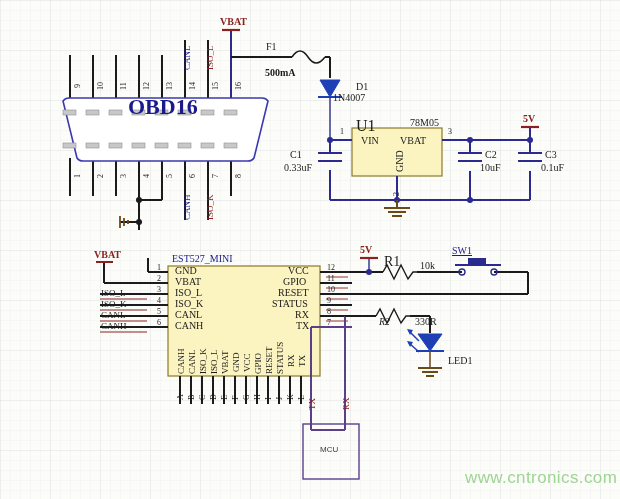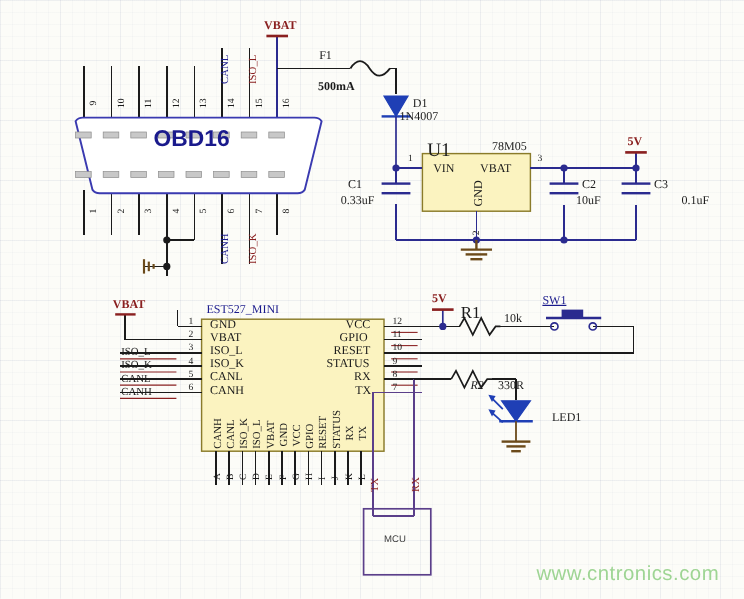--- a/index.html
+++ b/index.html
@@ -21,21 +21,21 @@
   }
   svg{position:absolute;left:0;top:0;}
   .lbl{position:absolute;white-space:nowrap;line-height:1;}
   .nv{color:#1a1a8c;}
   .bk{color:#1b1b1b;}
   .rd{color:#8a2020;}
   .pn{color:#1b1b1b;font-size:8px;}
   .vert{transform-origin:left top;}
   .wm{
     position:absolute;color:#9ad38f;font-family:"Liberation Sans",sans-serif;
-    font-size:17px;letter-spacing:0.4px;opacity:.95;
+    font-size:17px;letter-spacing:0.4px;opacity:.95;margin-left:18px;
   }
 </style>
 </head>
 <body>
 
 <div id="sheet">
 
   <svg width="620" height="499">
     <g stroke="#1b1b1b" stroke-width="1.4" fill="none" shape-rendering="crispEdges">
 
@@ -266,21 +266,21 @@
 
     <g stroke="#6b4a1a" stroke-width="1.8">
       <line x1="120" y1="216" x2="120" y2="228"></line>
       <line x1="124" y1="218" x2="124" y2="226"></line>
       <line x1="128" y1="220" x2="128" y2="224"></line>
     </g>
     <circle cx="139" cy="200" r="3" fill="#1b1b1b"></circle>
     <circle cx="139" cy="222" r="3" fill="#1b1b1b"></circle>
   </svg>
 
-  <div class="lbl nv" style="left:128px;top:107px;font-family:Liberation Sans, sans-serif;font-weight:bold;font-size:19px;">OBD16</div>
+  <div class="lbl nv" style="left:128px;top:96px;font-family:Liberation Serif, serif;font-weight:bold;font-size:22px;">OBD16</div>
 
   <div class="lbl pn vert" style="left:74px;top:88px;transform:rotate(-90deg);">9</div>
   <div class="lbl pn vert" style="left:97px;top:90px;transform:rotate(-90deg);">10</div>
   <div class="lbl pn vert" style="left:120px;top:90px;transform:rotate(-90deg);">11</div>
   <div class="lbl pn vert" style="left:143px;top:90px;transform:rotate(-90deg);">12</div>
   <div class="lbl pn vert" style="left:166px;top:90px;transform:rotate(-90deg);">13</div>
   <div class="lbl pn vert" style="left:189px;top:90px;transform:rotate(-90deg);">14</div>
   <div class="lbl pn vert" style="left:212px;top:90px;transform:rotate(-90deg);">15</div>
   <div class="lbl pn vert" style="left:235px;top:90px;transform:rotate(-90deg);">16</div>
 
@@ -296,39 +296,39 @@
   <div class="lbl pn vert" style="left:189px;top:178px;transform:rotate(-90deg);">6</div>
   <div class="lbl pn vert" style="left:212px;top:178px;transform:rotate(-90deg);">7</div>
   <div class="lbl pn vert" style="left:235px;top:178px;transform:rotate(-90deg);">8</div>
 
   <div class="lbl nv vert" style="left:183px;top:220px;transform:rotate(-90deg);font-size:9px;">CANH</div>
   <div class="lbl rd vert" style="left:206px;top:220px;transform:rotate(-90deg);font-size:9px;">ISO_K</div>
 
   <div class="lbl bk" style="left:266px;top:42px;font-size:10px;">F1</div>
   <div class="lbl bk" style="left:265px;top:68px;font-size:10px;font-weight:bold;">500mA</div>
 
-  <div class="lbl bk" style="left:344px;top:82px;font-size:10px;text-align:right;">D1</div>
+  <div class="lbl bk" style="left:356px;top:82px;font-size:10px;text-align:right;">D1</div>
   <div class="lbl bk" style="left:333px;top:93px;font-size:10px;">1N4007</div>
 
   <div class="lbl bk" style="left:290px;top:150px;font-size:10px;">C1</div>
   <div class="lbl bk" style="left:284px;top:163px;font-size:10px;">0.33uF</div>
 
   <div class="lbl bk" style="left:356px;top:118px;font-size:16px;">U1</div>
   <div class="lbl bk" style="left:410px;top:118px;font-size:10px;">78M05</div>
   <div class="lbl bk" style="left:361px;top:136px;font-size:10px;">VIN</div>
   <div class="lbl bk" style="left:400px;top:136px;font-size:10px;">VBAT</div>
   <div class="lbl bk vert" style="left:395px;top:172px;transform:rotate(-90deg);font-size:10px;">GND</div>
   <div class="lbl pn" style="left:340px;top:128px;">1</div>
   <div class="lbl pn" style="left:448px;top:128px;">3</div>
   <div class="lbl pn vert" style="left:393px;top:196px;transform:rotate(-90deg);">2</div>
 
   <div class="lbl bk" style="left:485px;top:150px;font-size:10px;">C2</div>
   <div class="lbl bk" style="left:480px;top:163px;font-size:10px;">10uF</div>
   <div class="lbl bk" style="left:545px;top:150px;font-size:10px;">C3</div>
-  <div class="lbl bk" style="left:541px;top:163px;font-size:10px;margin-left:27px;">0.1uF</div>
+  <div class="lbl bk" style="left:541px;top:163px;font-size:10px;">0.1uF</div>
   <div class="lbl rd" style="left:523px;top:114px;font-size:10px;font-weight:bold;">5V</div>
 
   <div class="lbl nv" style="left:172px;top:254px;font-size:10px;">EST527_MINI</div>
   <div class="lbl rd" style="left:94px;top:250px;font-size:10px;font-weight:bold;">VBAT</div>
 
   <div class="lbl pn" style="left:157px;top:264px;">1</div>
   <div class="lbl pn" style="left:157px;top:275px;">2</div>
   <div class="lbl pn" style="left:157px;top:286px;">3</div>
   <div class="lbl pn" style="left:157px;top:297px;">4</div>
   <div class="lbl pn" style="left:157px;top:308px;">5</div>
@@ -383,23 +383,23 @@
   <div class="lbl pn vert" style="left:254px;top:400px;transform:rotate(-90deg);">H</div>
   <div class="lbl pn vert" style="left:265px;top:400px;transform:rotate(-90deg);">I</div>
   <div class="lbl pn vert" style="left:276px;top:400px;transform:rotate(-90deg);">J</div>
   <div class="lbl pn vert" style="left:287px;top:400px;transform:rotate(-90deg);">K</div>
   <div class="lbl pn vert" style="left:298px;top:400px;transform:rotate(-90deg);">L</div>
 
   <div class="lbl rd" style="left:360px;top:245px;font-size:10px;font-weight:bold;">5V</div>
   <div class="lbl bk" style="left:384px;top:255px;font-size:14px;">R1</div>
   <div class="lbl bk" style="left:420px;top:261px;font-size:10px;">10k</div>
   <div class="lbl nv" style="left:452px;top:246px;font-size:10px;text-decoration:underline;">SW1</div>
-  <div class="lbl bk" style="left:392px;top:317px;font-size:10px;font-style:italic;">R2</div>
+  <div class="lbl bk" style="left:379px;top:317px;font-size:10px;font-style:italic;">R2</div>
   <div class="lbl bk" style="left:415px;top:317px;font-size:10px;">330R</div>
-  <div class="lbl bk" style="left:448px;top:344px;font-size:10px;margin-left:12px;">LED1</div>
+  <div class="lbl bk" style="left:448px;top:356px;font-size:10px;">LED1</div>
 
   <div class="lbl rd vert" style="left:308px;top:410px;transform:rotate(-90deg);font-size:9px;">TX</div>
   <div class="lbl rd vert" style="left:342px;top:410px;transform:rotate(-90deg);font-size:9px;">RX</div>
 
   <div class="lbl" style="left:320px;top:446px;font-size:8px;color:#3a3a3a;font-family:'Liberation Sans',sans-serif;">MCU</div>
 
   <div class="wm" style="left:447px;top:468px;">www.cntronics.com</div>
 
 </div>
 

